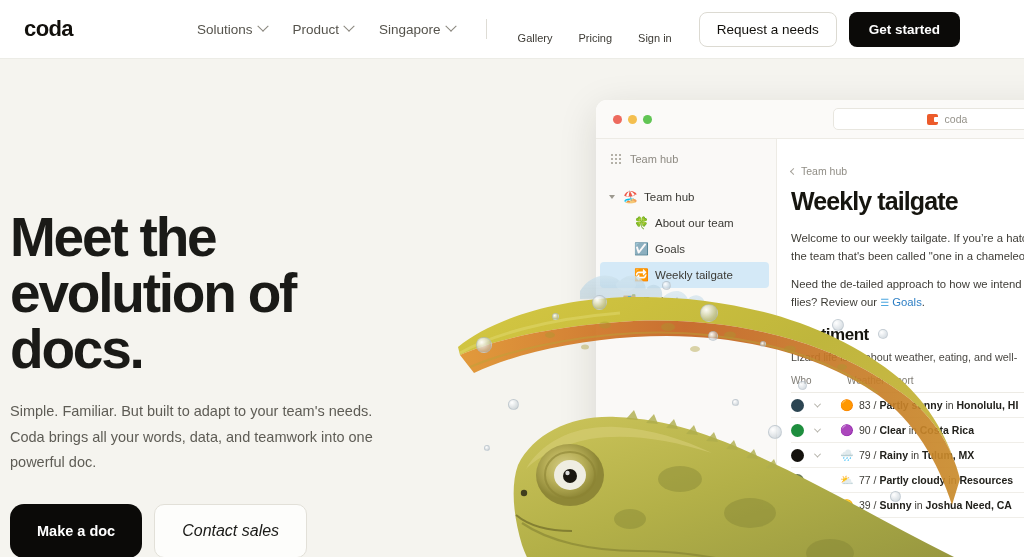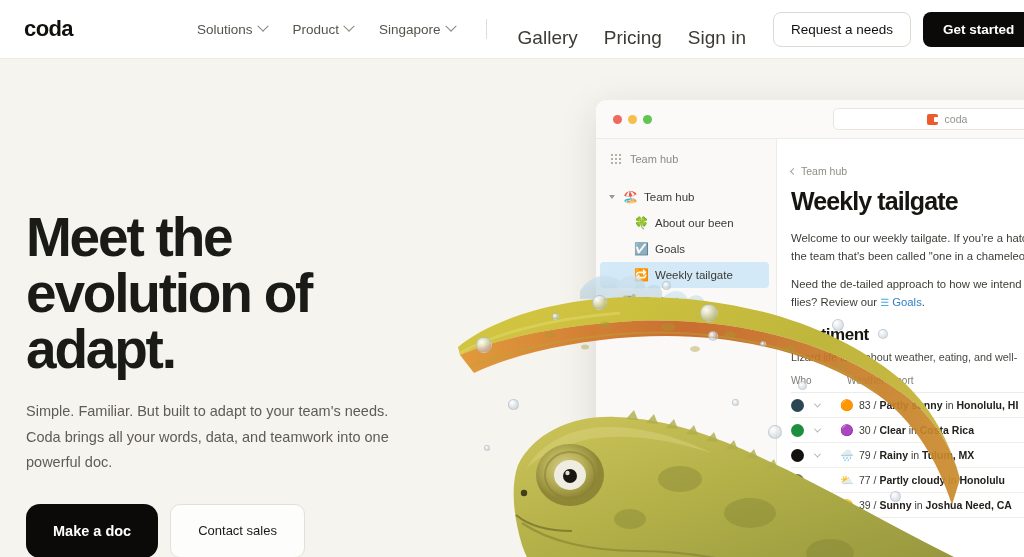--- a/index.html
+++ b/index.html
@@ -47,21 +47,21 @@
     border-right: 1.4px solid #8A877E;
     border-bottom: 1.4px solid #8A877E;
     transform: rotate(45deg) translate(-2px,-2px);
   }
   .nav-divider {
     width: 1px; height: 20px;
     background: #DEDCD5;
     margin: 0 18px;
   }
   .nav-link {
-    font-size: 19px;
+    font-size: 11px;
     color: #3C3A34;
     padding: 6px 13px;
     cursor: pointer;
     white-space: nowrap;
     margin-top: 18px;
   }
   .btn-outline {
     margin-left: 14px;
     font-size: 13.5px;
     color: #12100C;
@@ -87,21 +87,21 @@
 
   
   .hero {
     position: absolute; top: 59px; left: 0;
     width: 1024px; height: 498px;
     background: #F5F4EF;
     overflow: hidden;
   }
   .hero-copy {
     position: absolute;
-    left: 26px; top: 150px;
+    left: 10px; top: 150px;
     width: 400px;
     z-index: 20;
   }
   .hero-title {
     font-size: 55px;
     line-height: 56px;
     font-weight: 700;
     letter-spacing: -2.2px;
     color: #1A1A17;
   }
@@ -114,23 +114,23 @@
   }
   .hero-ctas { margin-top: 28px; display: flex; gap: 12px; }
   .cta-dark {
     background: #0B0A08; color: #FFFFFF;
     font-size: 14.5px; font-weight: 600;
     border: none; border-radius: 14px;
     padding: 19px 27px; cursor: pointer;
   }
   .cta-light {
     background: #FDFDFB; color: #1A1A17;
-    font-size: 13px; font-weight: 500;
+    font-size: 16px; font-weight: 500;
     border: 1px solid #E2E0D8; border-radius: 10px;
-    padding: 15px 27px; cursor: pointer;
+    padding: 15px 27px; cursor: pointer; font-style: italic;
   }
 
   
   .app-window {
     position: absolute;
     left: 596px; top: 41px;
     width: 470px; height: 470px;
     background: #FFFFFF;
     border-radius: 11px 0 0 0;
     box-shadow: 0 10px 38px rgba(30,28,20,0.13);
@@ -339,21 +339,21 @@
       <button class="btn-dark">Get started</button>
     </div>
   </div>
 
   <div class="hero">
 
     <div class="hero-copy">
       <h1 class="hero-title">
         <div>Meet the</div>
         <div>evolution of</div>
-        <div>adapt.</div>
+        <div>docs.</div>
       </h1>
       <p class="hero-sub">Simple. Familiar. But built to adapt to your team's needs. Coda brings all your words, data, and teamwork into one powerful doc.</p>
       <div class="hero-ctas">
         <button class="cta-dark">Make a doc</button>
         <button class="cta-light">Contact sales</button>
       </div>
     </div>
 
     <div class="app-window">
 
@@ -389,21 +389,21 @@
           <div class="side-spacer"></div>
 
           <div class="side-row">
             <span class="tri"></span>
             <span class="emo">🏖️</span>
             <span>Team hub</span>
           </div>
 
           <div class="side-row child">
             <span class="emo">🍀</span>
-            <span>About our been</span>
+            <span>About our team</span>
           </div>
 
           <div class="side-row child">
             <span class="emo">☑️</span>
             <span>Goals</span>
           </div>
 
           <div class="side-row child active">
             <span class="emo">🔁</span>
             <span>Weekly tailgate</span>
@@ -449,35 +449,35 @@
               <span class="av" style="background:#2C4552"></span>
               <span class="rowchev"></span>
               <span class="wicon">🟠</span>
               <span class="wtxt"><span>83</span> / <b>Partly sunny</b> in <b>Honolulu, HI</b></span>
             </div>
 
             <div class="tbl-row">
               <span class="av" style="background:#1E8E3E"></span>
               <span class="rowchev"></span>
               <span class="wicon">🟣</span>
-              <span class="wtxt"><span>30</span> / <b>Clear</b> in <b>Costa Rica</b></span>
+              <span class="wtxt"><span>90</span> / <b>Clear</b> in <b>Costa Rica</b></span>
             </div>
 
             <div class="tbl-row">
               <span class="av" style="background:#14120E"></span>
               <span class="rowchev"></span>
               <span class="wicon">🌧️</span>
               <span class="wtxt"><span>79</span> / <b>Rainy</b> in <b>Tulum, MX</b></span>
             </div>
 
             <div class="tbl-row">
               <span class="av" style="background:#6B7A55"></span>
               <span class="rowchev" style="border-color:transparent"></span>
               <span class="wicon">⛅</span>
-              <span class="wtxt"><span>77</span> / <b>Partly cloudy</b> in <b>Honolulu</b></span>
+              <span class="wtxt"><span>77</span> / <b>Partly cloudy</b> in <b>Resources</b></span>
             </div>
 
             <div class="tbl-row">
               <span class="av" style="background:#2E8A6B"></span>
               <span class="rowchev" style="border-color:transparent"></span>
               <span class="wicon">🟡</span>
               <span class="wtxt"><span>39</span> / <b>Sunny</b> in <b>Joshua Need, CA</b></span>
             </div>
           </div>
         </div>

